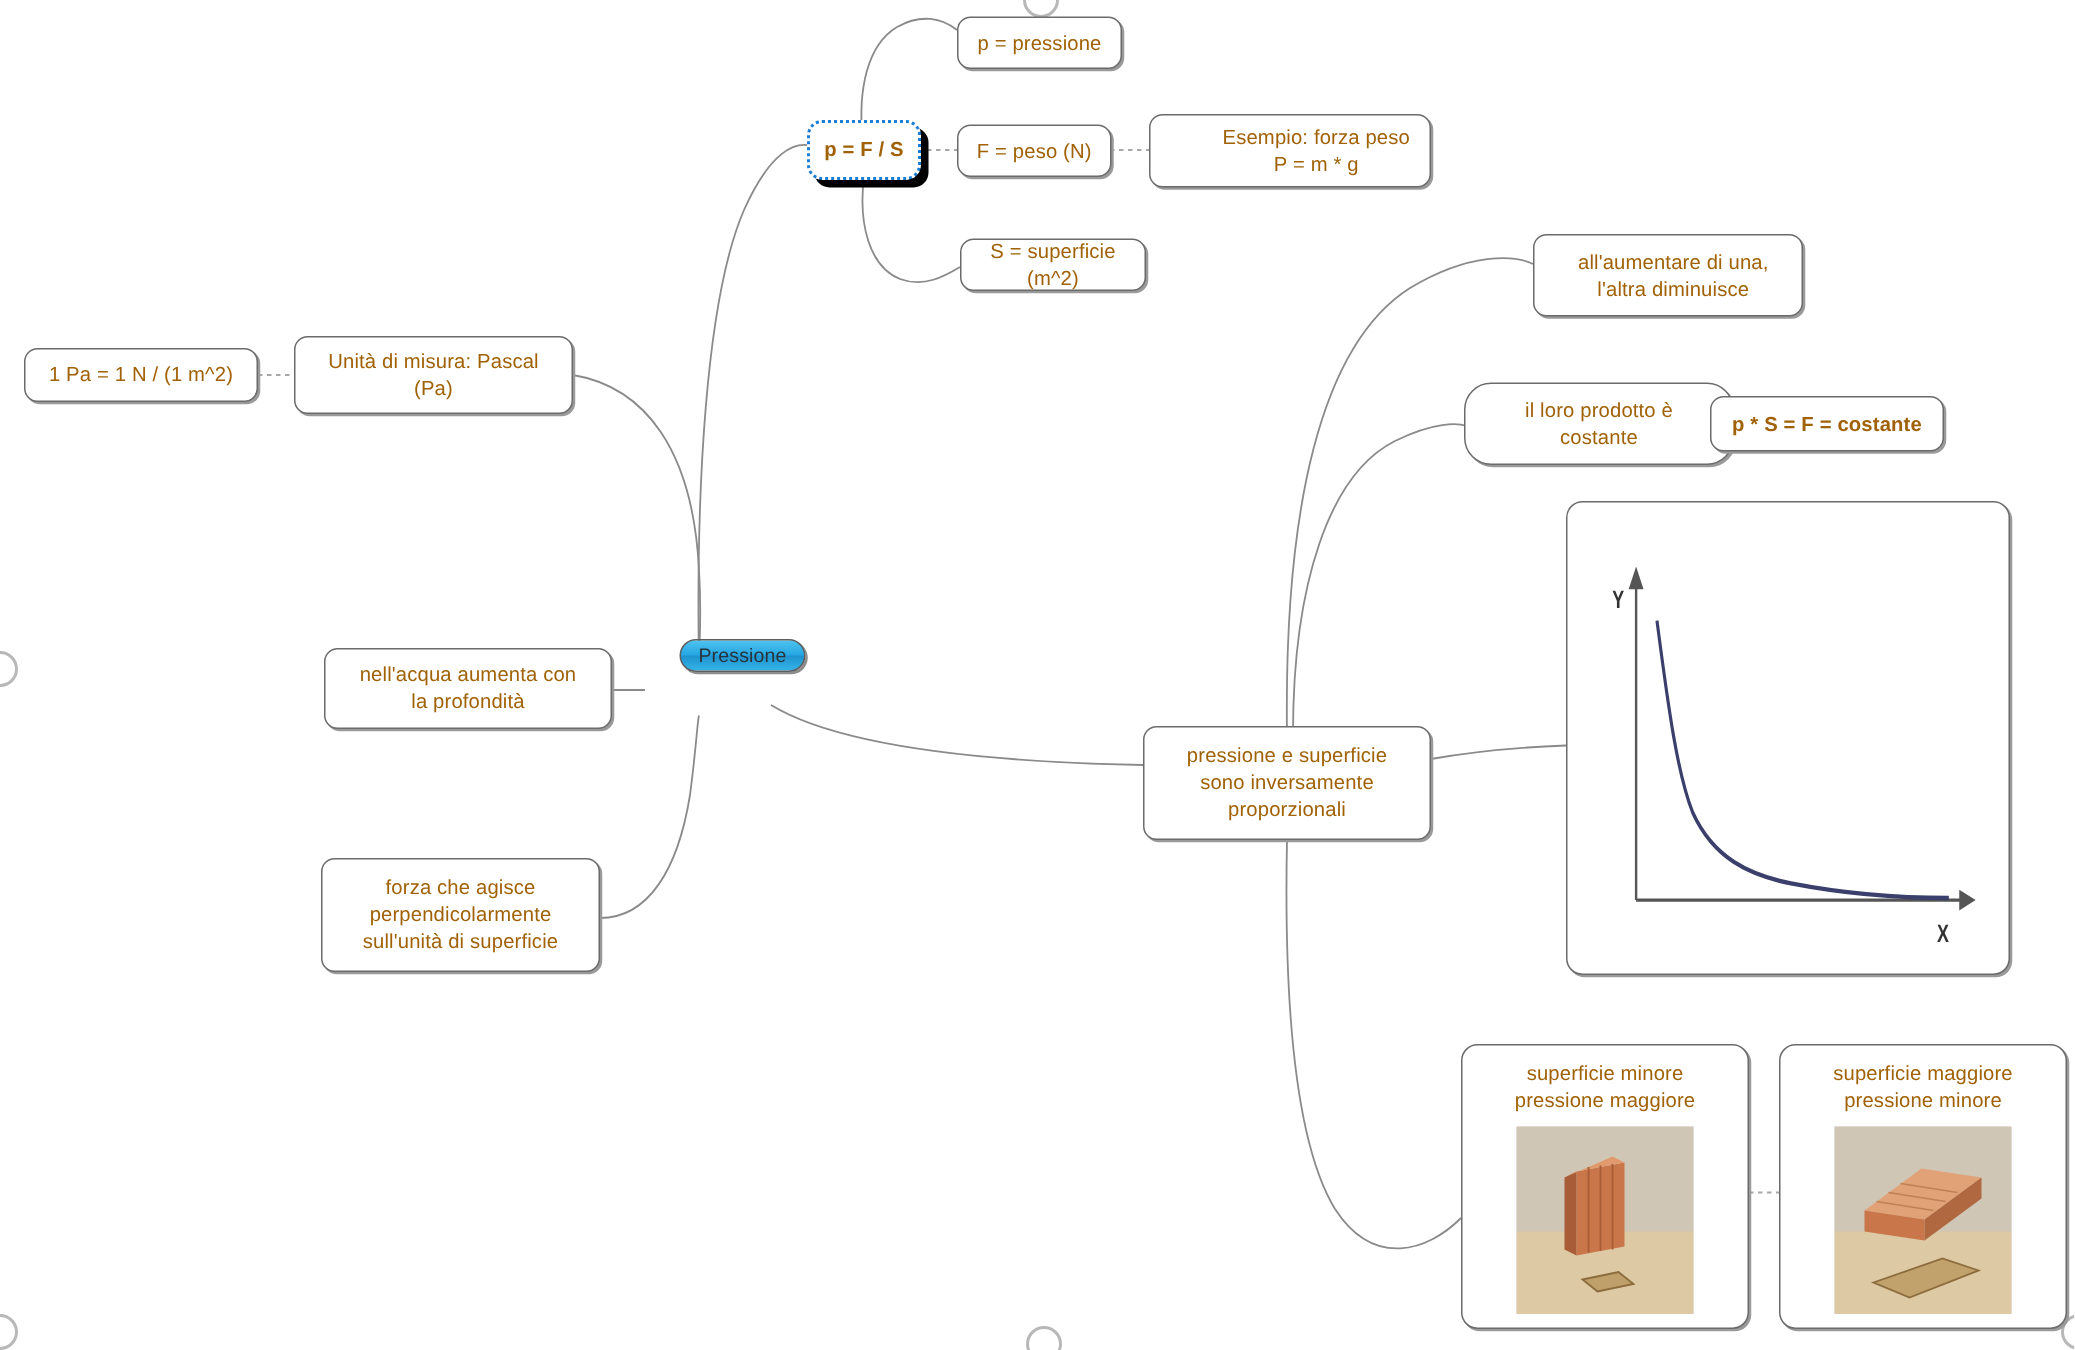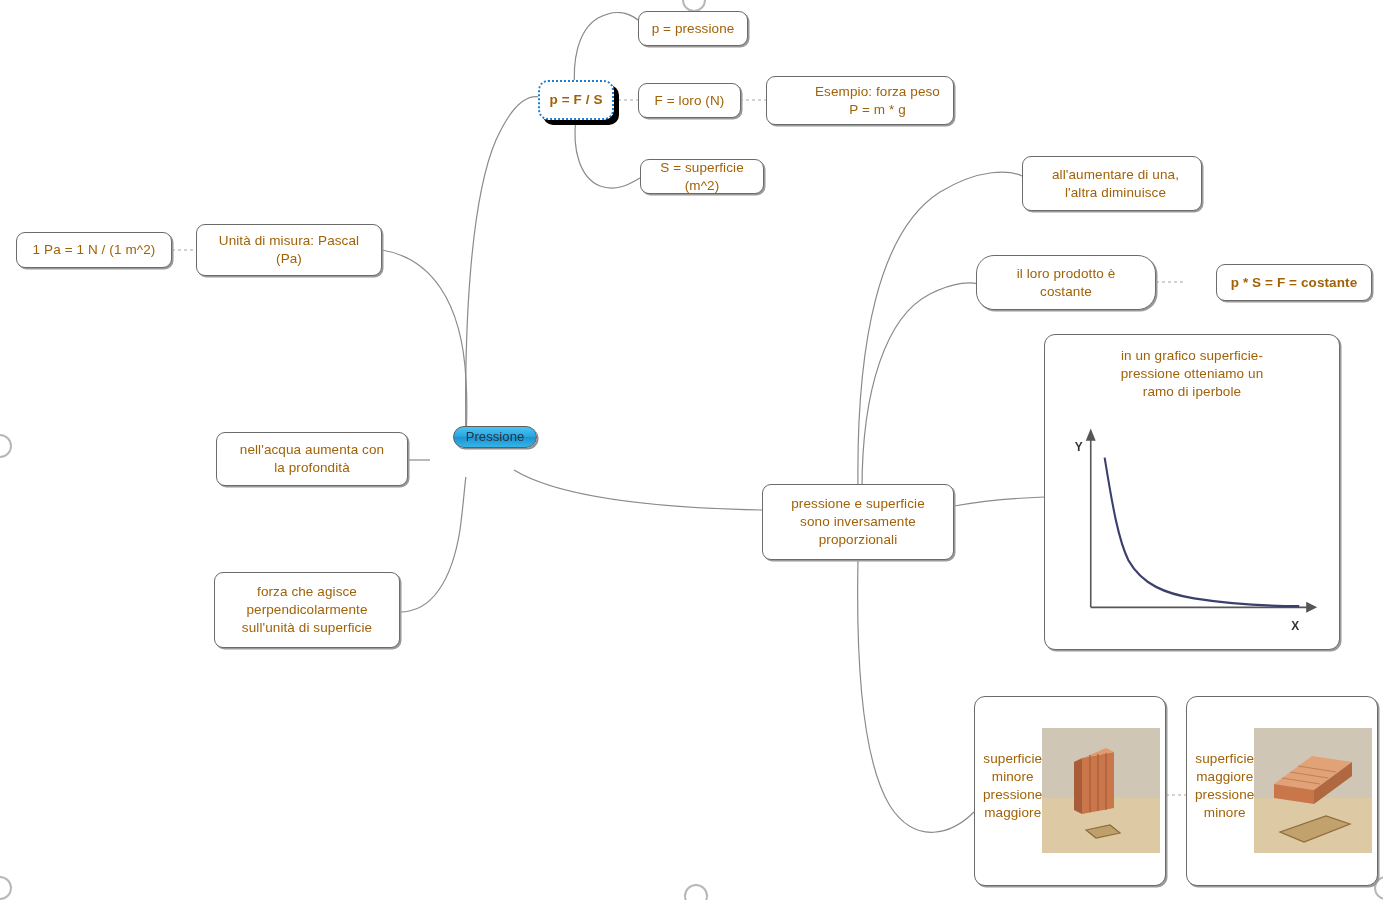--- a/index.html
+++ b/index.html
@@ -62,20 +62,21 @@
     border: 2.2px dotted #1a7fd4;
     border-radius: 10px;
     background: #ffffff;
     box-shadow: 5px 5px 0 0 #000000;
     font-weight: bold;
     z-index: 9;
   }
 
   
   .node.pic {
+    flex-direction: column;
     justify-content: flex-start;
     padding: 10px 8px 12px 8px;
     border-radius: 11px;
   }
   .node.pic .txt {
     font-size: 13.5px;
     line-height: 1.35;
     margin-bottom: 8px;
   }
   .pic-img {
@@ -164,21 +165,21 @@
 
   <div class="node selected" style="left:538px; top:80px; width:76px; height:40px;">
     <span class="txt">p = F / S</span>
   </div>
 
   <div class="node" style="left:638px; top:11px; width:110px; height:35px;">
     <span class="txt">p = pressione</span>
   </div>
 
   <div class="node" style="left:638px; top:83px; width:103px; height:35px;">
-    <span class="txt">F = loro (N)</span>
+    <span class="txt">F = peso (N)</span>
   </div>
 
   <div class="node" style="left:766px; top:76px; width:188px; height:49px;padding-left:44px;">
     <span class="txt">Esempio: forza peso
 P = m * g</span>
   </div>
 
   <div class="node" style="left:640px; top:159px; width:124px; height:35px;">
     <span class="txt">S = superficie (m^2)</span>
   </div>
@@ -216,28 +217,25 @@
   <div class="node" style="left:1022px; top:156px; width:180px; height:55px;padding-left:16px;">
     <span class="txt">all'aumentare di una,
 l'altra diminuisce</span>
   </div>
 
   <div class="node" style="left:976px; top:255px; width:180px; height:55px;border-radius:18px;">
     <span class="txt">il loro prodotto è
 costante</span>
   </div>
 
-  <div class="node bold" style="left:1216px; top:264px; width:156px; height:37px;">
+  <div class="node bold" style="left:1140px; top:264px; width:156px; height:37px;">
     <span class="txt">p * S = F = costante</span>
   </div>
 
   <div class="node graph" style="left:1044px; top:334px; width:296px; height:316px;">
-    <span class="txt">in un grafico superficie-
-pressione otteniamo un
-ramo di iperbole</span>
     <div class="graph-area">
       <svg viewBox="0 0 276 210" width="100%" height="100%" preserveAspectRatio="none">
 
         <line x1="36" y1="28" x2="36" y2="182" stroke="#555" stroke-width="1.6"></line>
         <path d="M36,22 L31,33 L41,33 Z" fill="#555"></path>
 
         <line x1="36" y1="182" x2="258" y2="182" stroke="#555" stroke-width="1.6"></line>
         <path d="M264,182 L253,177 L253,187 Z" fill="#555"></path>
 
         <path d="M50,48 C58,92 64,122 74,140 C88,162 112,170 140,174 C176,179 216,181 246,181" fill="none" stroke="#3b3f6b" stroke-width="2.1"></path>

